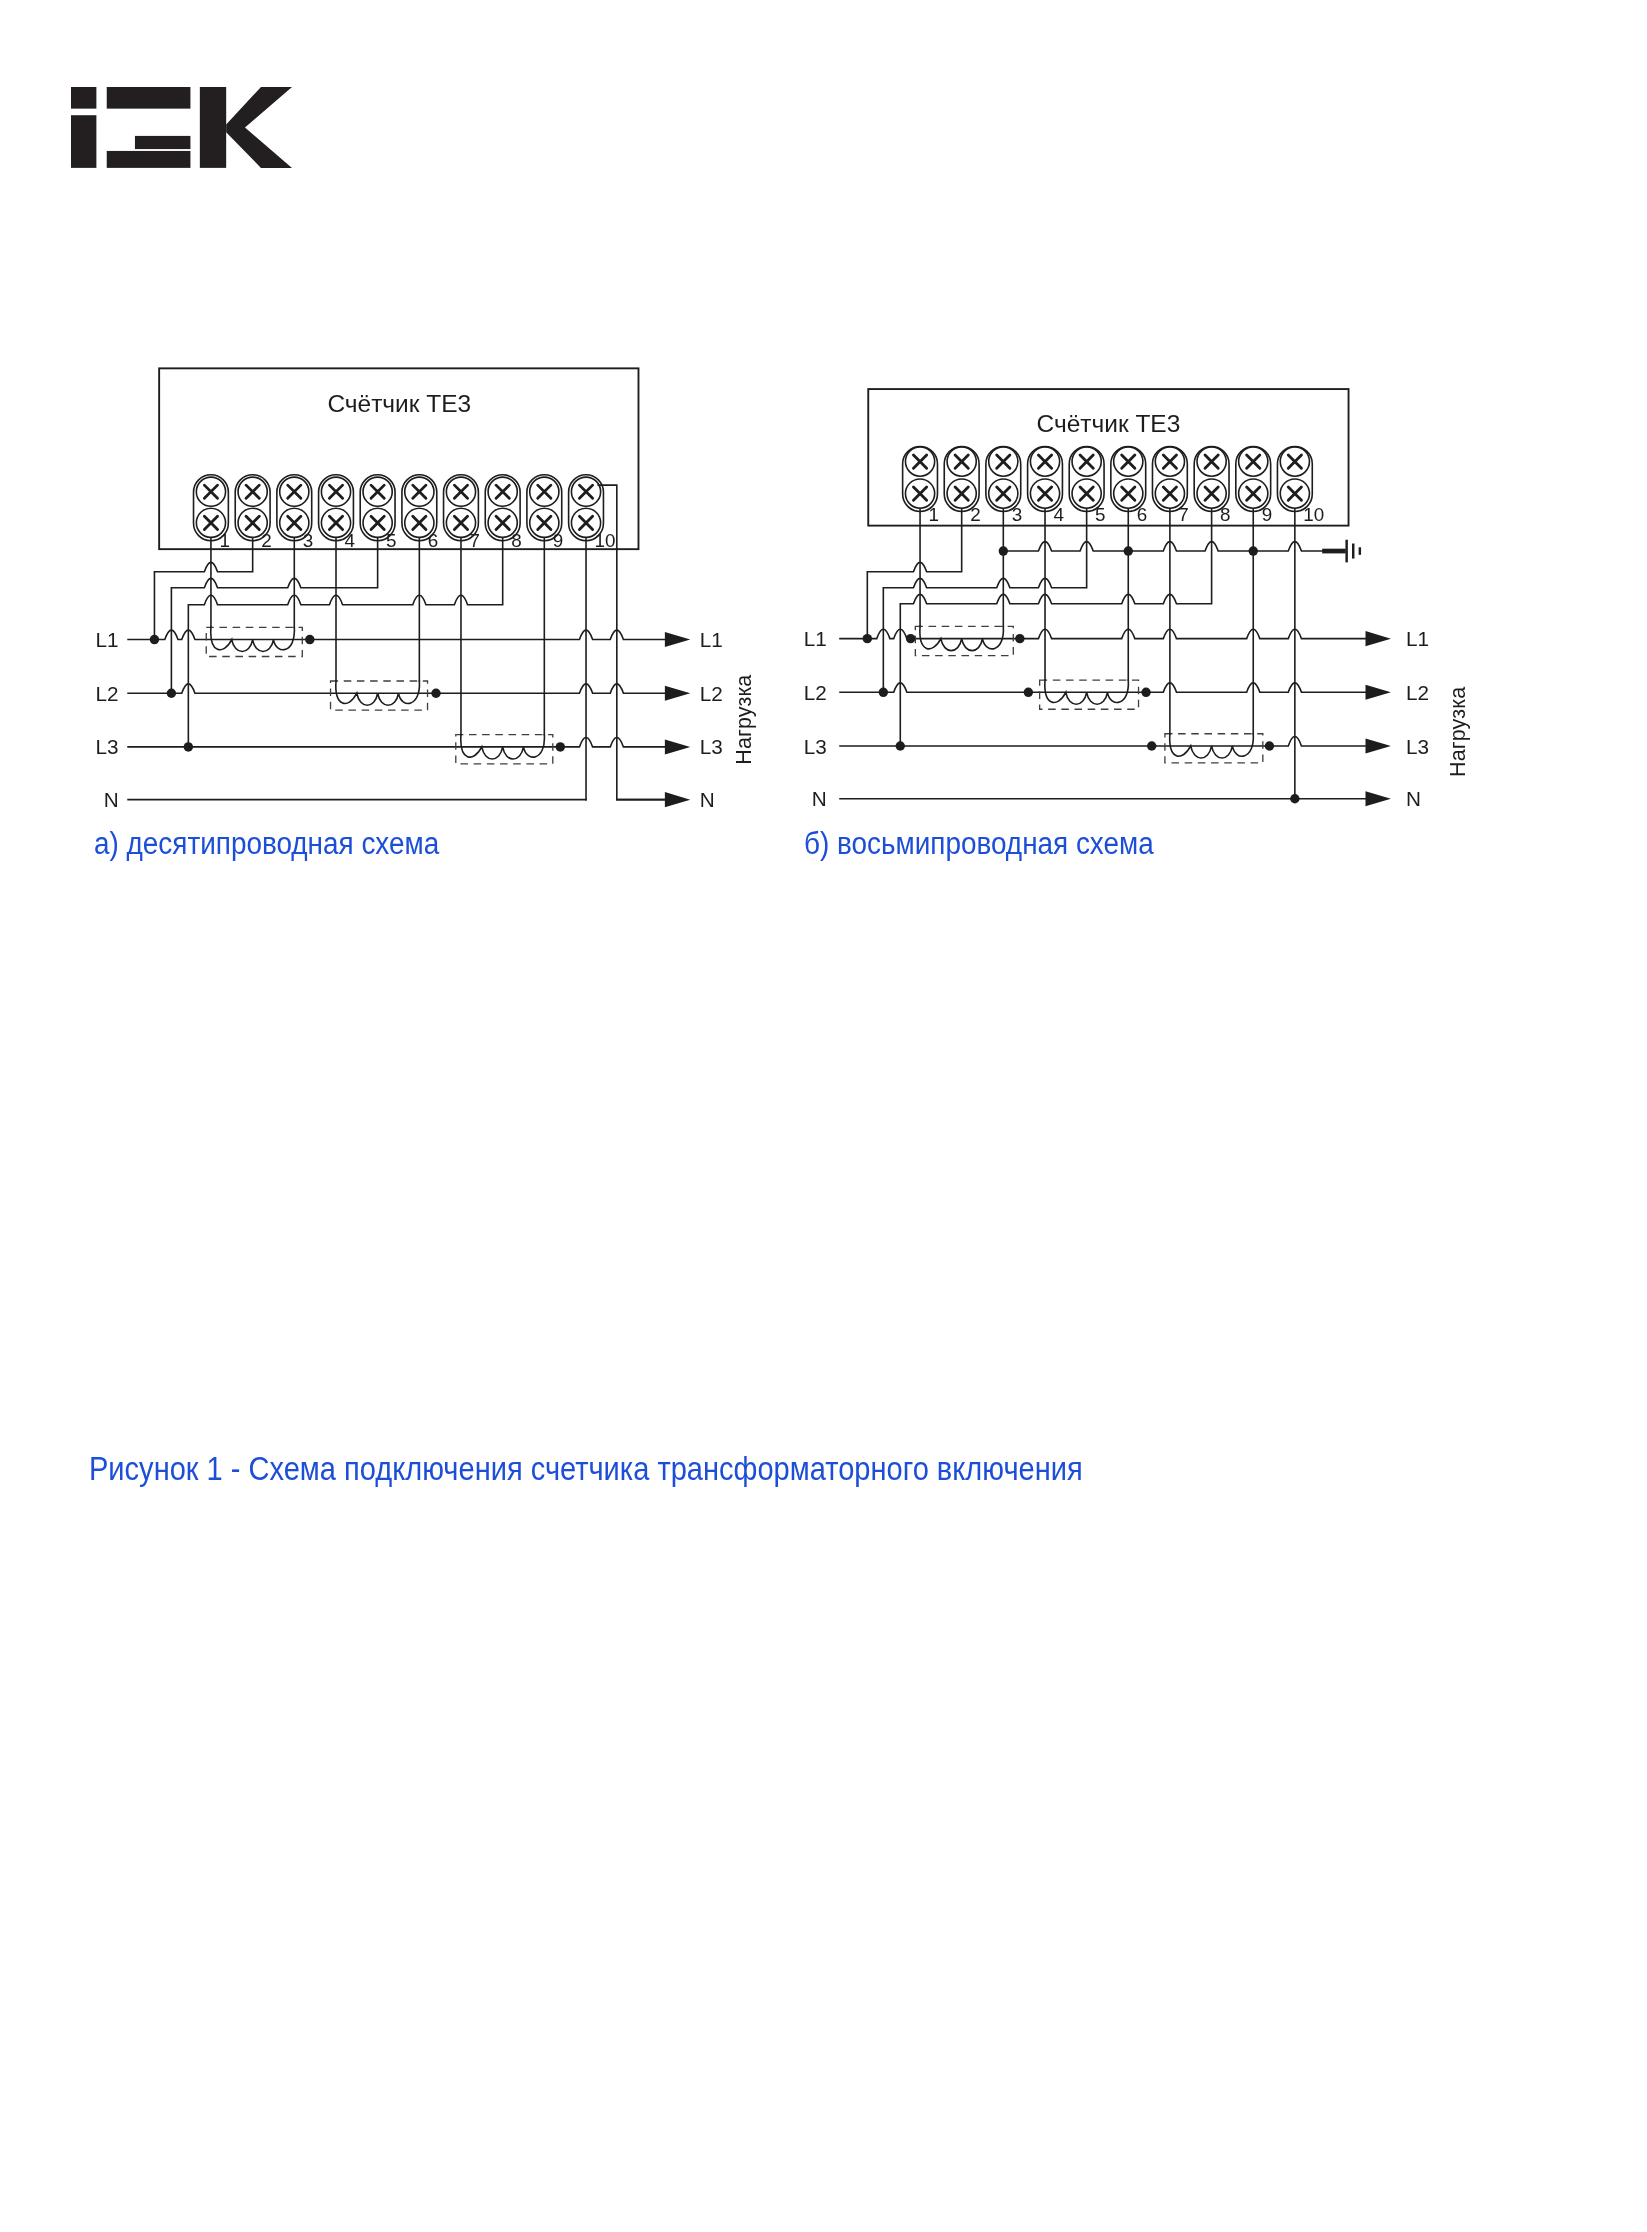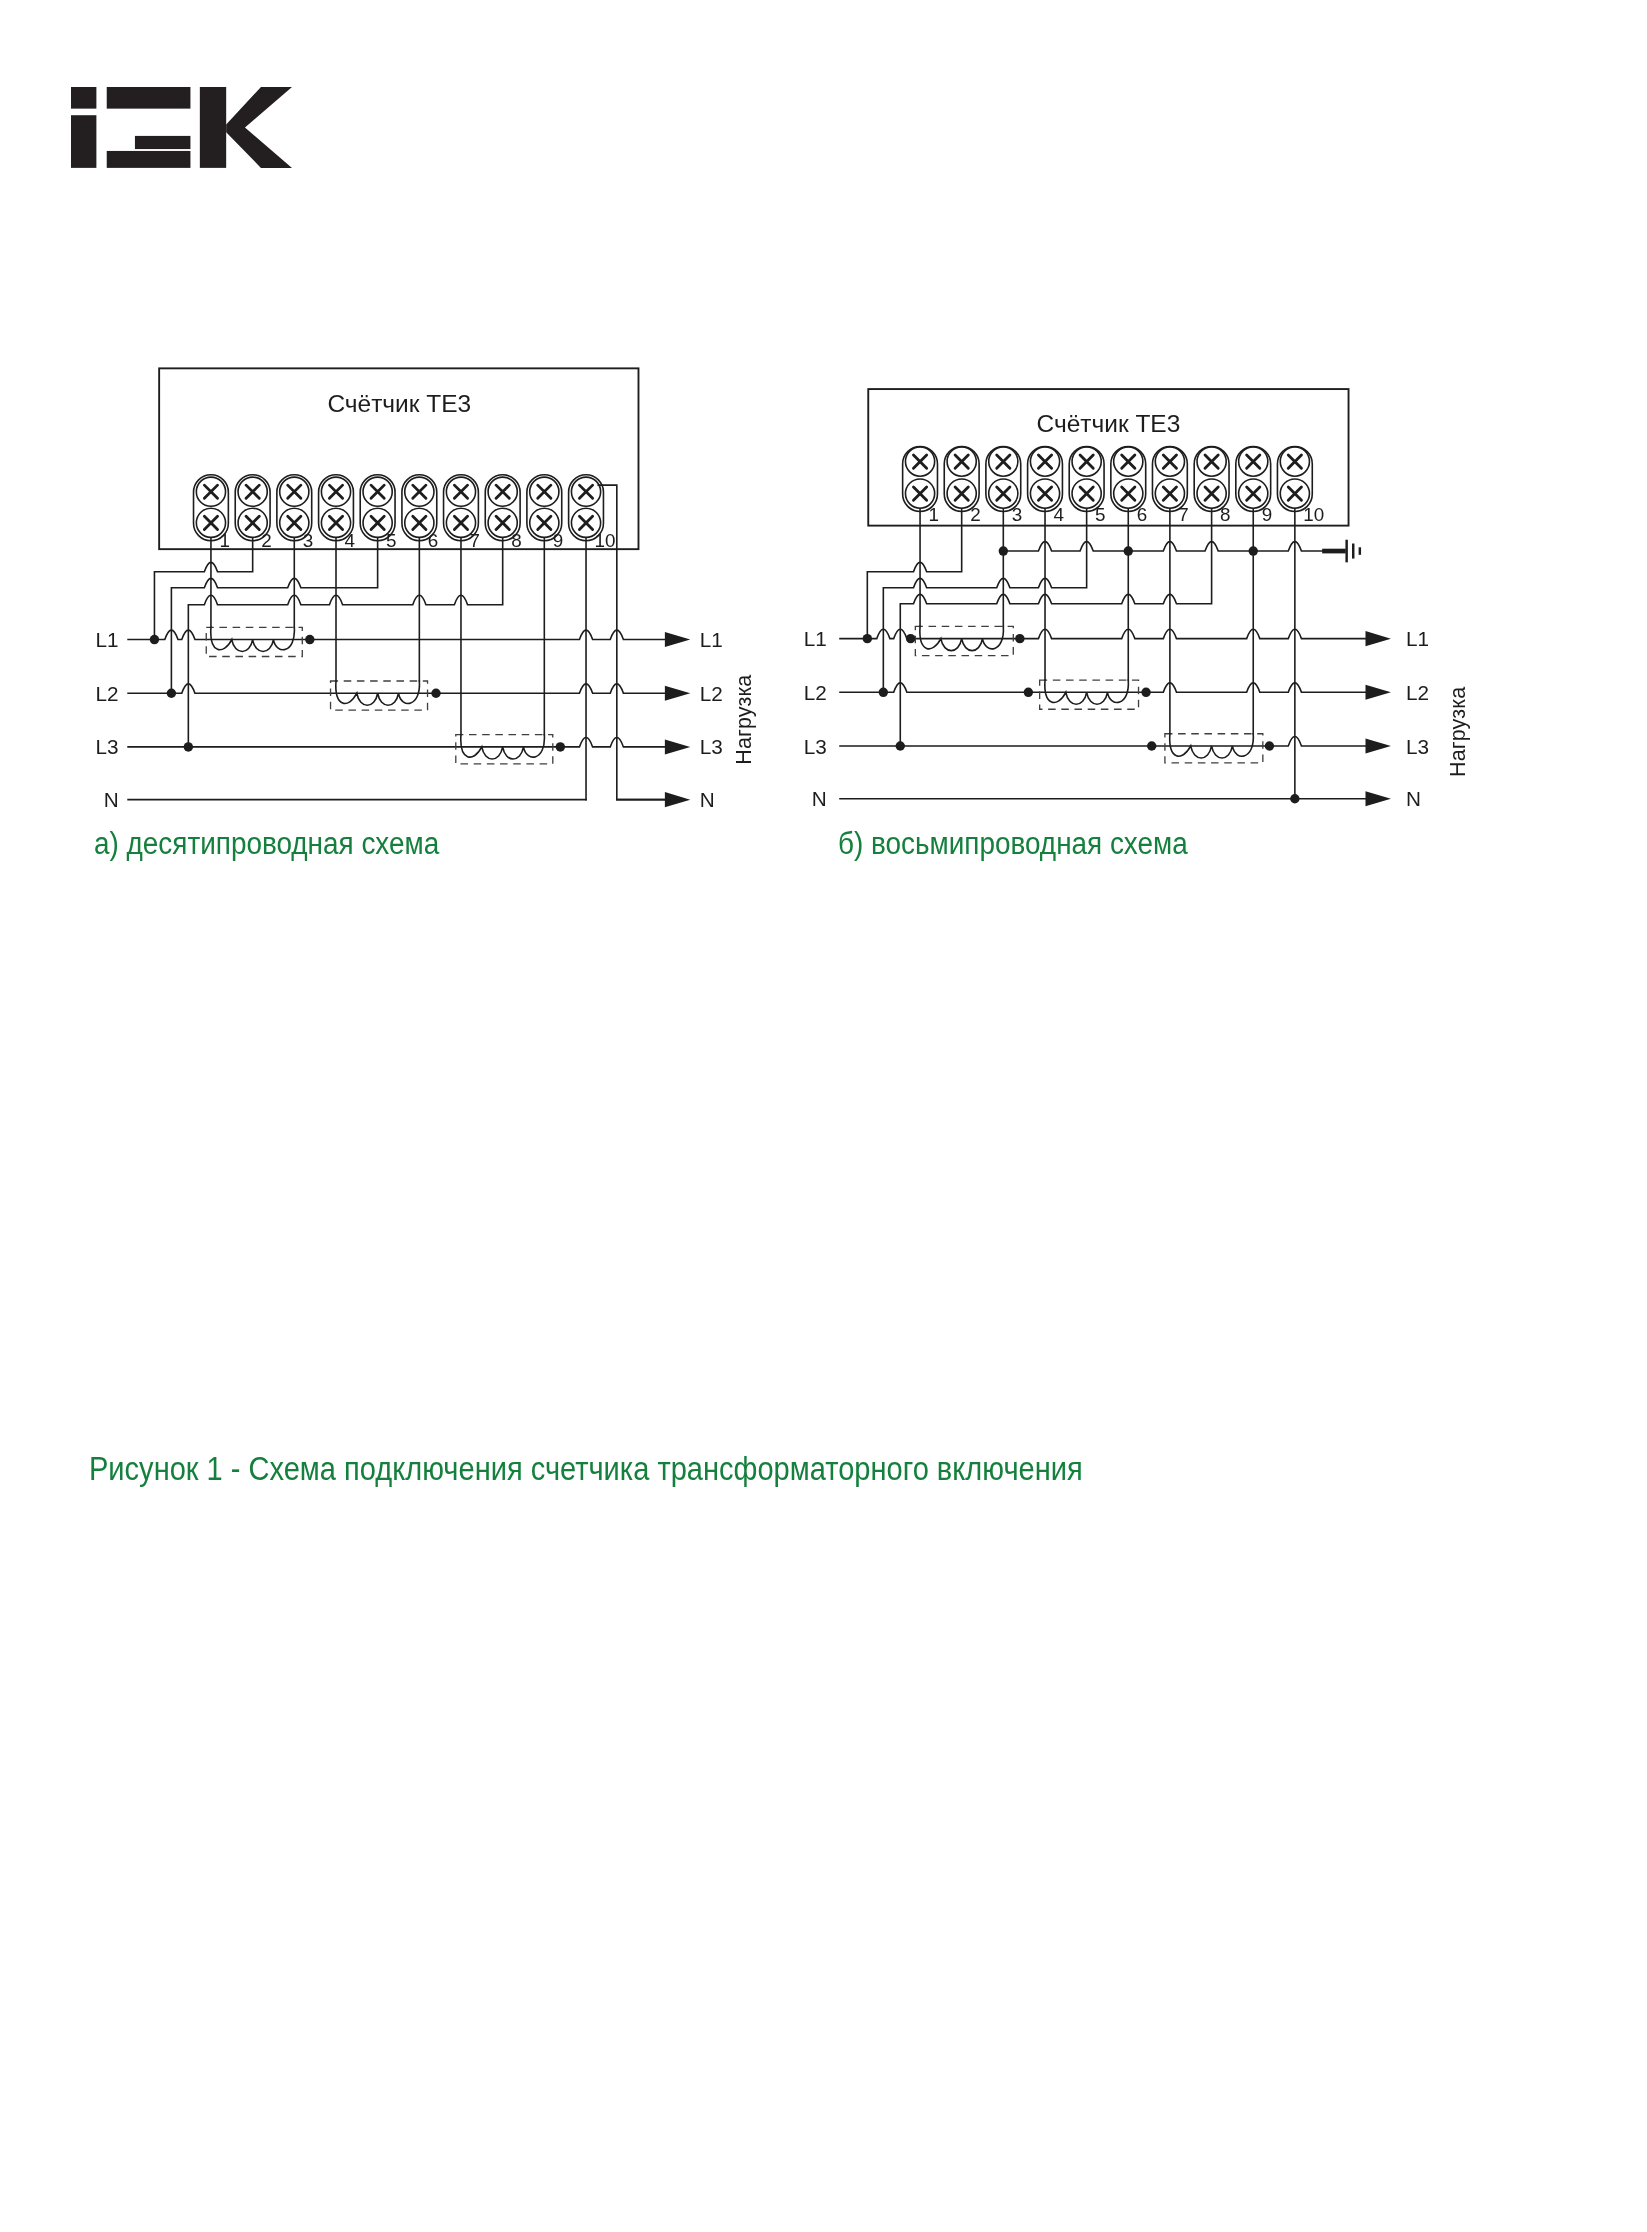--- a/index.html
+++ b/index.html
@@ -11,21 +11,21 @@
   .t-title{font-size:26px;}
   .t-num{font-size:20px;}
   .t-lbl{font-size:22px;}
   .t-load{font-size:23px;}
   .w{stroke:#1d1d1d;stroke-width:1.7;fill:none;stroke-linecap:square;stroke-linejoin:miter;}
   .wb{stroke:#1d1d1d;stroke-width:2;fill:none;}
   .screw{stroke:#1d1d1d;stroke-width:3;fill:none;stroke-linecap:round;}
   .dash{stroke:#3f3f3f;stroke-width:1.4;fill:none;stroke-dasharray:8 6;}
   .thick{stroke:#1d1d1d;stroke-width:5;fill:none;}
   .gbar{stroke:#1d1d1d;stroke-width:2.6;fill:none;}
-  .cap{position:absolute;font-size:31px;color:#15803d;white-space:nowrap;}
+  .cap{position:absolute;font-size:31px;color:#1d4ed8;white-space:nowrap;}
   .cap-fig{font-size:33px;}
   .cond{display:inline-block;transform:scaleX(0.9);transform-origin:0 50%;}
   .cond-fig{display:inline-block;transform:scaleX(0.88);transform-origin:0 50%;}
   .logo-shape{fill:#231f20;}
 </style>
 </head>
 <body>
 
 <div class="page">
 
@@ -301,21 +301,21 @@
         <circle cx="1223" cy="792" r="5" fill="#1d1d1d"></circle>
         <circle cx="1348" cy="792" r="5" fill="#1d1d1d"></circle>
         <circle cx="1375" cy="848" r="5" fill="#1d1d1d"></circle>
         <text x="1556" y="777" class="t-load" text-anchor="middle" transform="rotate(-90 1556 777)">Нагрузка</text>
       </g>
   </svg>
 
   <div class="cap" style="left:94px;top:826px">
     <span class="cond">а) десятипроводная схема</span>
   </div>
-  <div class="cap" style="left:838px;top:826px">
+  <div class="cap" style="left:804px;top:826px">
     <span class="cond">б) восьмипроводная схема</span>
   </div>
   <div class="cap cap-fig" style="left:89px;top:1450px">
     <span class="cond-fig">Рисунок 1 - Схема подключения счетчика трансформаторного включения</span>
   </div>
 
 </div>
 
 
 </body></html>

